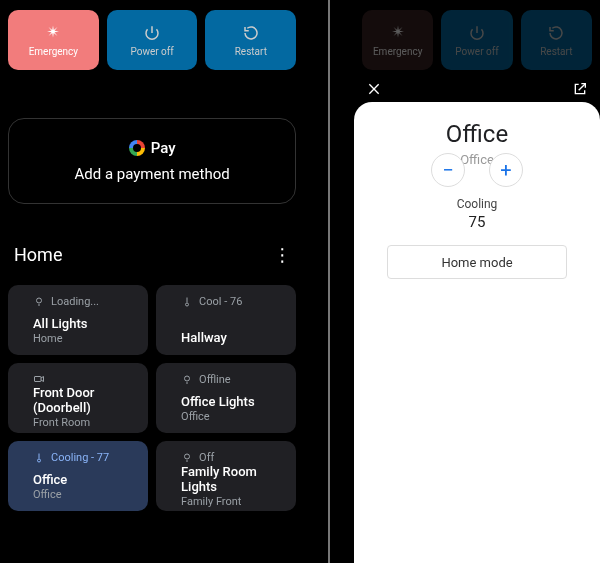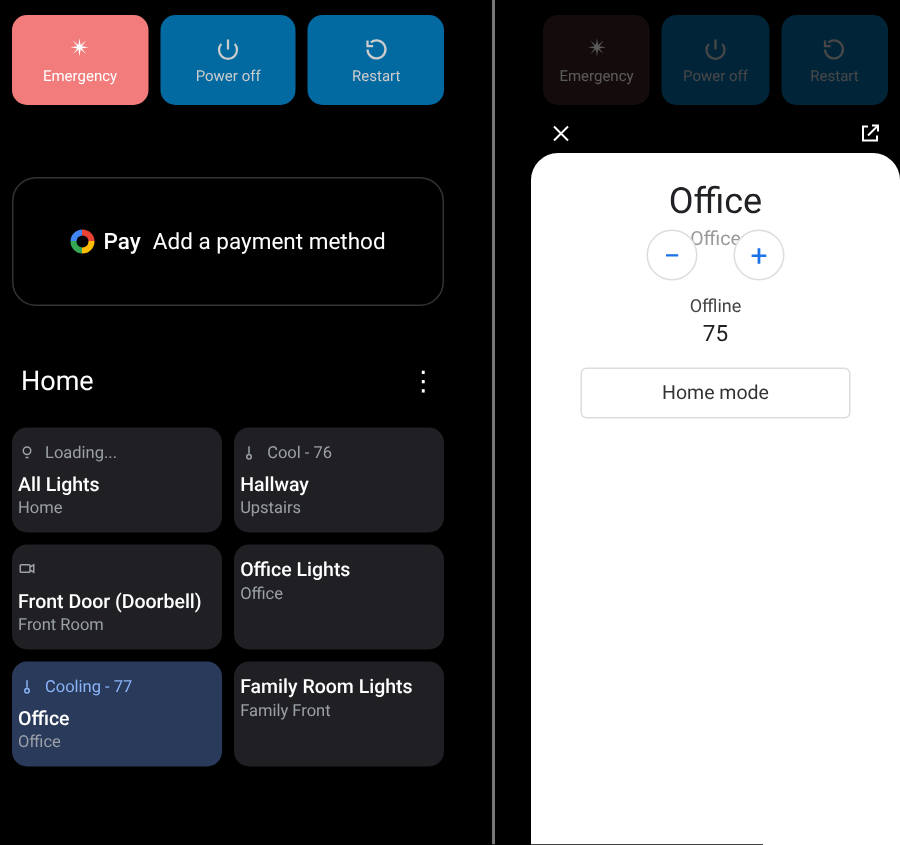--- a/index.html
+++ b/index.html
@@ -22,40 +22,40 @@
   .power-btn.emergency .plabel { color: #fff; }
   .power-icon { width: 18px; height: 18px; display: flex; align-items: center; justify-content: center; color: #ccc; }
   .power-btn.emergency .power-icon { color: #fff; }
   .power-icon svg { width: 18px; height: 18px; }
 
   
   .gpay-card {
     margin-top: 48px;
     border: 1px solid #333; border-radius: 16px;
     height: 86px;
-    display: flex; flex-direction: row; align-items: center; justify-content: center; gap: 8px;
+    display: flex; flex-direction: column; align-items: center; justify-content: center; gap: 8px;
   }
   .gpay-logo { display: flex; align-items: center; font-size: 15px; font-weight: 500; color: #fff; gap: 2px; }
   .gpay-g {
     width: 16px; height: 16px; border-radius: 50%;
     background: conic-gradient(#ea4335 0 90deg, #fbbc05 90deg 180deg, #34a853 180deg 270deg, #4285f4 270deg 360deg);
     position: relative; display: inline-block; margin-right: 4px;
   }
   .gpay-g::after { content:""; position:absolute; inset:4px; background:#000; border-radius:50%; }
   .gpay-sub { color: #fff; font-size: 15px; }
 
   
   .home-header { display: flex; align-items: center; justify-content: space-between; margin-top: 40px; padding: 0 6px; }
   .home-title { color: #fff; font-size: 18px; }
   .home-more { color: #fff; font-size: 18px; letter-spacing: -1px; line-height: 1; cursor: pointer; }
 
   
   .tile-grid { display: grid; grid-template-columns: 1fr 1fr; gap: 8px; margin-top: 20px; }
   .tile {
-    background: #202024; border-radius: 10px; padding: 10px 4px; height: 70px;
+    background: #202024; border-radius: 10px; padding: 10px 25px; height: 70px;
     display: flex; flex-direction: column; justify-content: space-between;
     cursor: pointer; overflow: hidden;
   }
   .tile.active { background: #2a3a5a; }
   .tile-top { display: flex; align-items: center; gap: 6px; }
   .tile-icon { width: 12px; height: 12px; color: #9aa0a6; }
   .tile.active .tile-icon { color: #8ab4f8; }
   .tile-icon svg { width: 12px; height: 12px; display:block; }
   .tile-status { font-size: 11px; color: #9aa0a6; }
   .tile.active .tile-status { color: #8ab4f8; }
@@ -183,41 +183,49 @@
           <span class="tile-icon">
               <svg viewBox="0 0 24 24" fill="none" stroke="currentColor" stroke-width="2">
                 <path d="M12 3v10"></path>
                 <circle cx="12" cy="17" r="3"></circle>
               </svg>
             </span>
           <span class="tile-status">Cool - 76</span>
         </div>
         <div class="tile-bottom">
           <span class="tile-name">Hallway</span>
-          <span class="tile-room">Upstairs</span>
         </div>
       </div>
 
       <div class="tile">
         <div class="tile-top">
           <span class="tile-icon">
               <svg viewBox="0 0 24 24" fill="none" stroke="currentColor" stroke-width="2">
                 <rect x="3" y="7" width="13" height="10" rx="1"></rect>
                 <path d="M16 10l5-3v10l-5-3"></path>
               </svg>
             </span>
           <span class="tile-status"></span>
         </div>
         <div class="tile-bottom">
           <span class="tile-name">Front Door (Doorbell)</span>
           <span class="tile-room">Front Room</span>
         </div>
       </div>
 
       <div class="tile">
+        <div class="tile-top">
+          <span class="tile-icon">
+              <svg viewBox="0 0 24 24" fill="none" stroke="currentColor" stroke-width="2">
+                <circle cx="12" cy="9" r="5"></circle>
+                <path d="M10 18h4"></path>
+              </svg>
+            </span>
+          <span class="tile-status">Offline</span>
+        </div>
         <div class="tile-bottom">
           <span class="tile-name">Office Lights</span>
           <span class="tile-room">Office</span>
         </div>
       </div>
 
       <div class="tile active">
         <div class="tile-top">
           <span class="tile-icon">
               <svg viewBox="0 0 24 24" fill="none" stroke="currentColor" stroke-width="2">
@@ -227,20 +235,29 @@
             </span>
           <span class="tile-status">Cooling - 77</span>
         </div>
         <div class="tile-bottom">
           <span class="tile-name">Office</span>
           <span class="tile-room">Office</span>
         </div>
       </div>
 
       <div class="tile">
+        <div class="tile-top">
+          <span class="tile-icon">
+              <svg viewBox="0 0 24 24" fill="none" stroke="currentColor" stroke-width="2">
+                <circle cx="12" cy="9" r="5"></circle>
+                <path d="M10 18h4"></path>
+              </svg>
+            </span>
+          <span class="tile-status">Off</span>
+        </div>
         <div class="tile-bottom">
           <span class="tile-name">Family Room Lights</span>
           <span class="tile-room">Family Front</span>
         </div>
       </div>
     </div>
   </div>
 
   <div class="divider"></div>
 
@@ -292,21 +309,21 @@
     <div class="sheet">
       <div class="sheet-title">Office</div>
       <div class="sheet-sub">Office</div>
 
 
       <div class="pm-row">
         <div class="pm-btn">−</div>
         <div class="pm-btn">+</div>
       </div>
 
-      <div class="indoor-lbl">Offline</div>
+      <div class="indoor-lbl">Cooling</div>
       <div class="indoor-val">75</div>
 
       <div class="mode-btn">
         <span>Home mode</span>
       </div>
     </div>
   </div>
 </div>
 
 </body></html>

